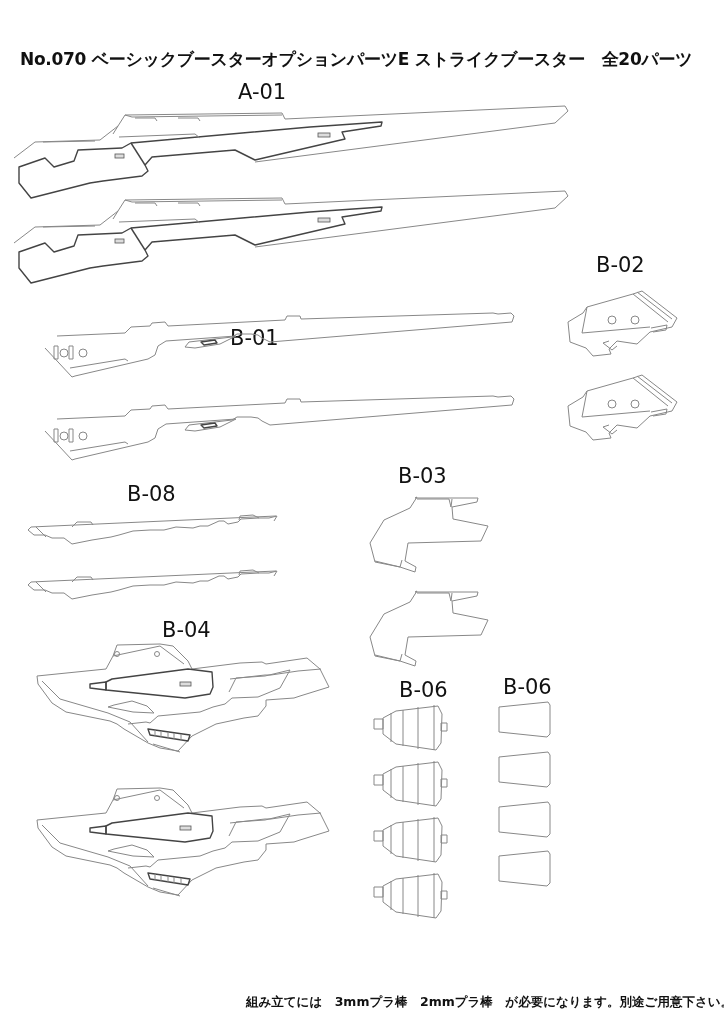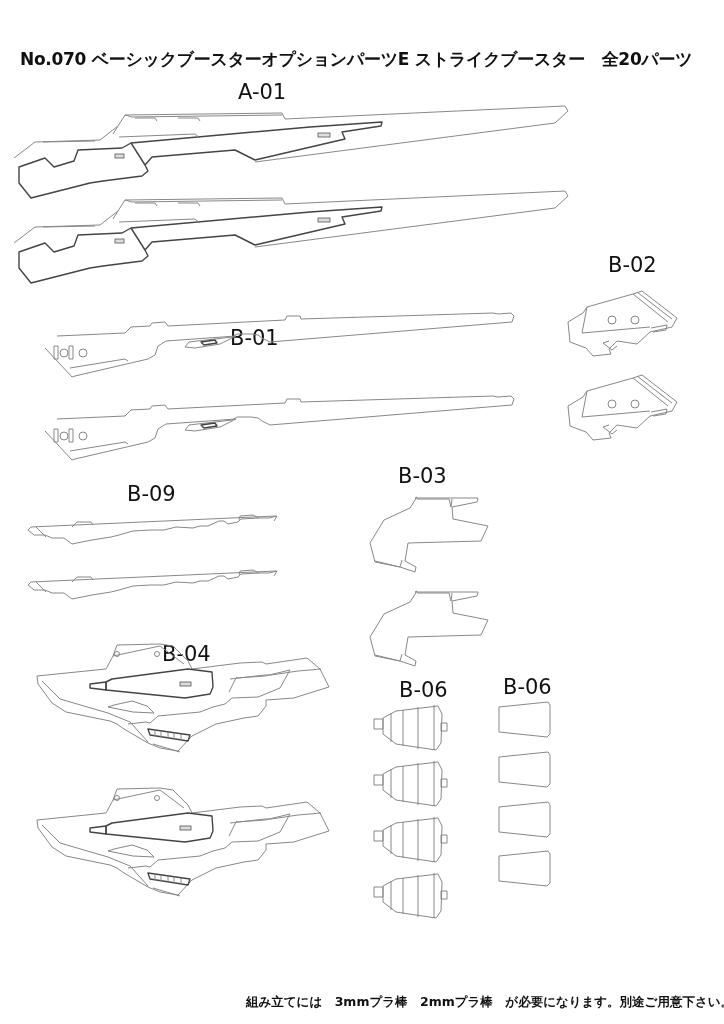--- a/index.html
+++ b/index.html
@@ -13,23 +13,23 @@
   svg .dk { fill:none; stroke:#444; stroke-width:1.4; stroke-linejoin:round; }
   svg .fl { fill:#ddd; stroke:#555; stroke-width:0.8; }
 </style>
 </head>
 <body>
 
 <div class="title">No.070 ベーシックブースターオプションパーツE ストライクブースター　全20パーツ</div>
 
 <div class="label" style="left:238px;top:80px;">A-01</div>
 <div class="label" style="left:230px;top:286px;margin-top:40px;">B-01</div>
-<div class="label" style="left:596px;top:253px;margin-left:12px;">B-02</div>
-<div class="label" style="left:127px;top:482px;">B-09</div>
-<div class="label" style="left:162px;top:618px;margin-top:24px;">B-04</div>
+<div class="label" style="left:596px;top:253px;">B-02</div>
+<div class="label" style="left:127px;top:482px;">B-08</div>
+<div class="label" style="left:162px;top:618px;">B-04</div>
 <div class="label" style="left:398px;top:464px;">B-03</div>
 <div class="label" style="left:391px;top:678px;margin-left:8px;">B-06</div>
 <div class="label" style="left:503px;top:675px;">B-06</div>
 
 <svg class="parts" width="724" height="1024" viewBox="0 0 724 1024">
   <defs>
 
     <g id="a01">
       <path class="ln" d="M14,158 L35,142 L100,140 L118,126 L125,115 L282,113 L285,119 L565,106 L568,111 L555,123 L255,162"></path>
       <path class="ln" d="M125,115 L132,117 L282,115"></path>

